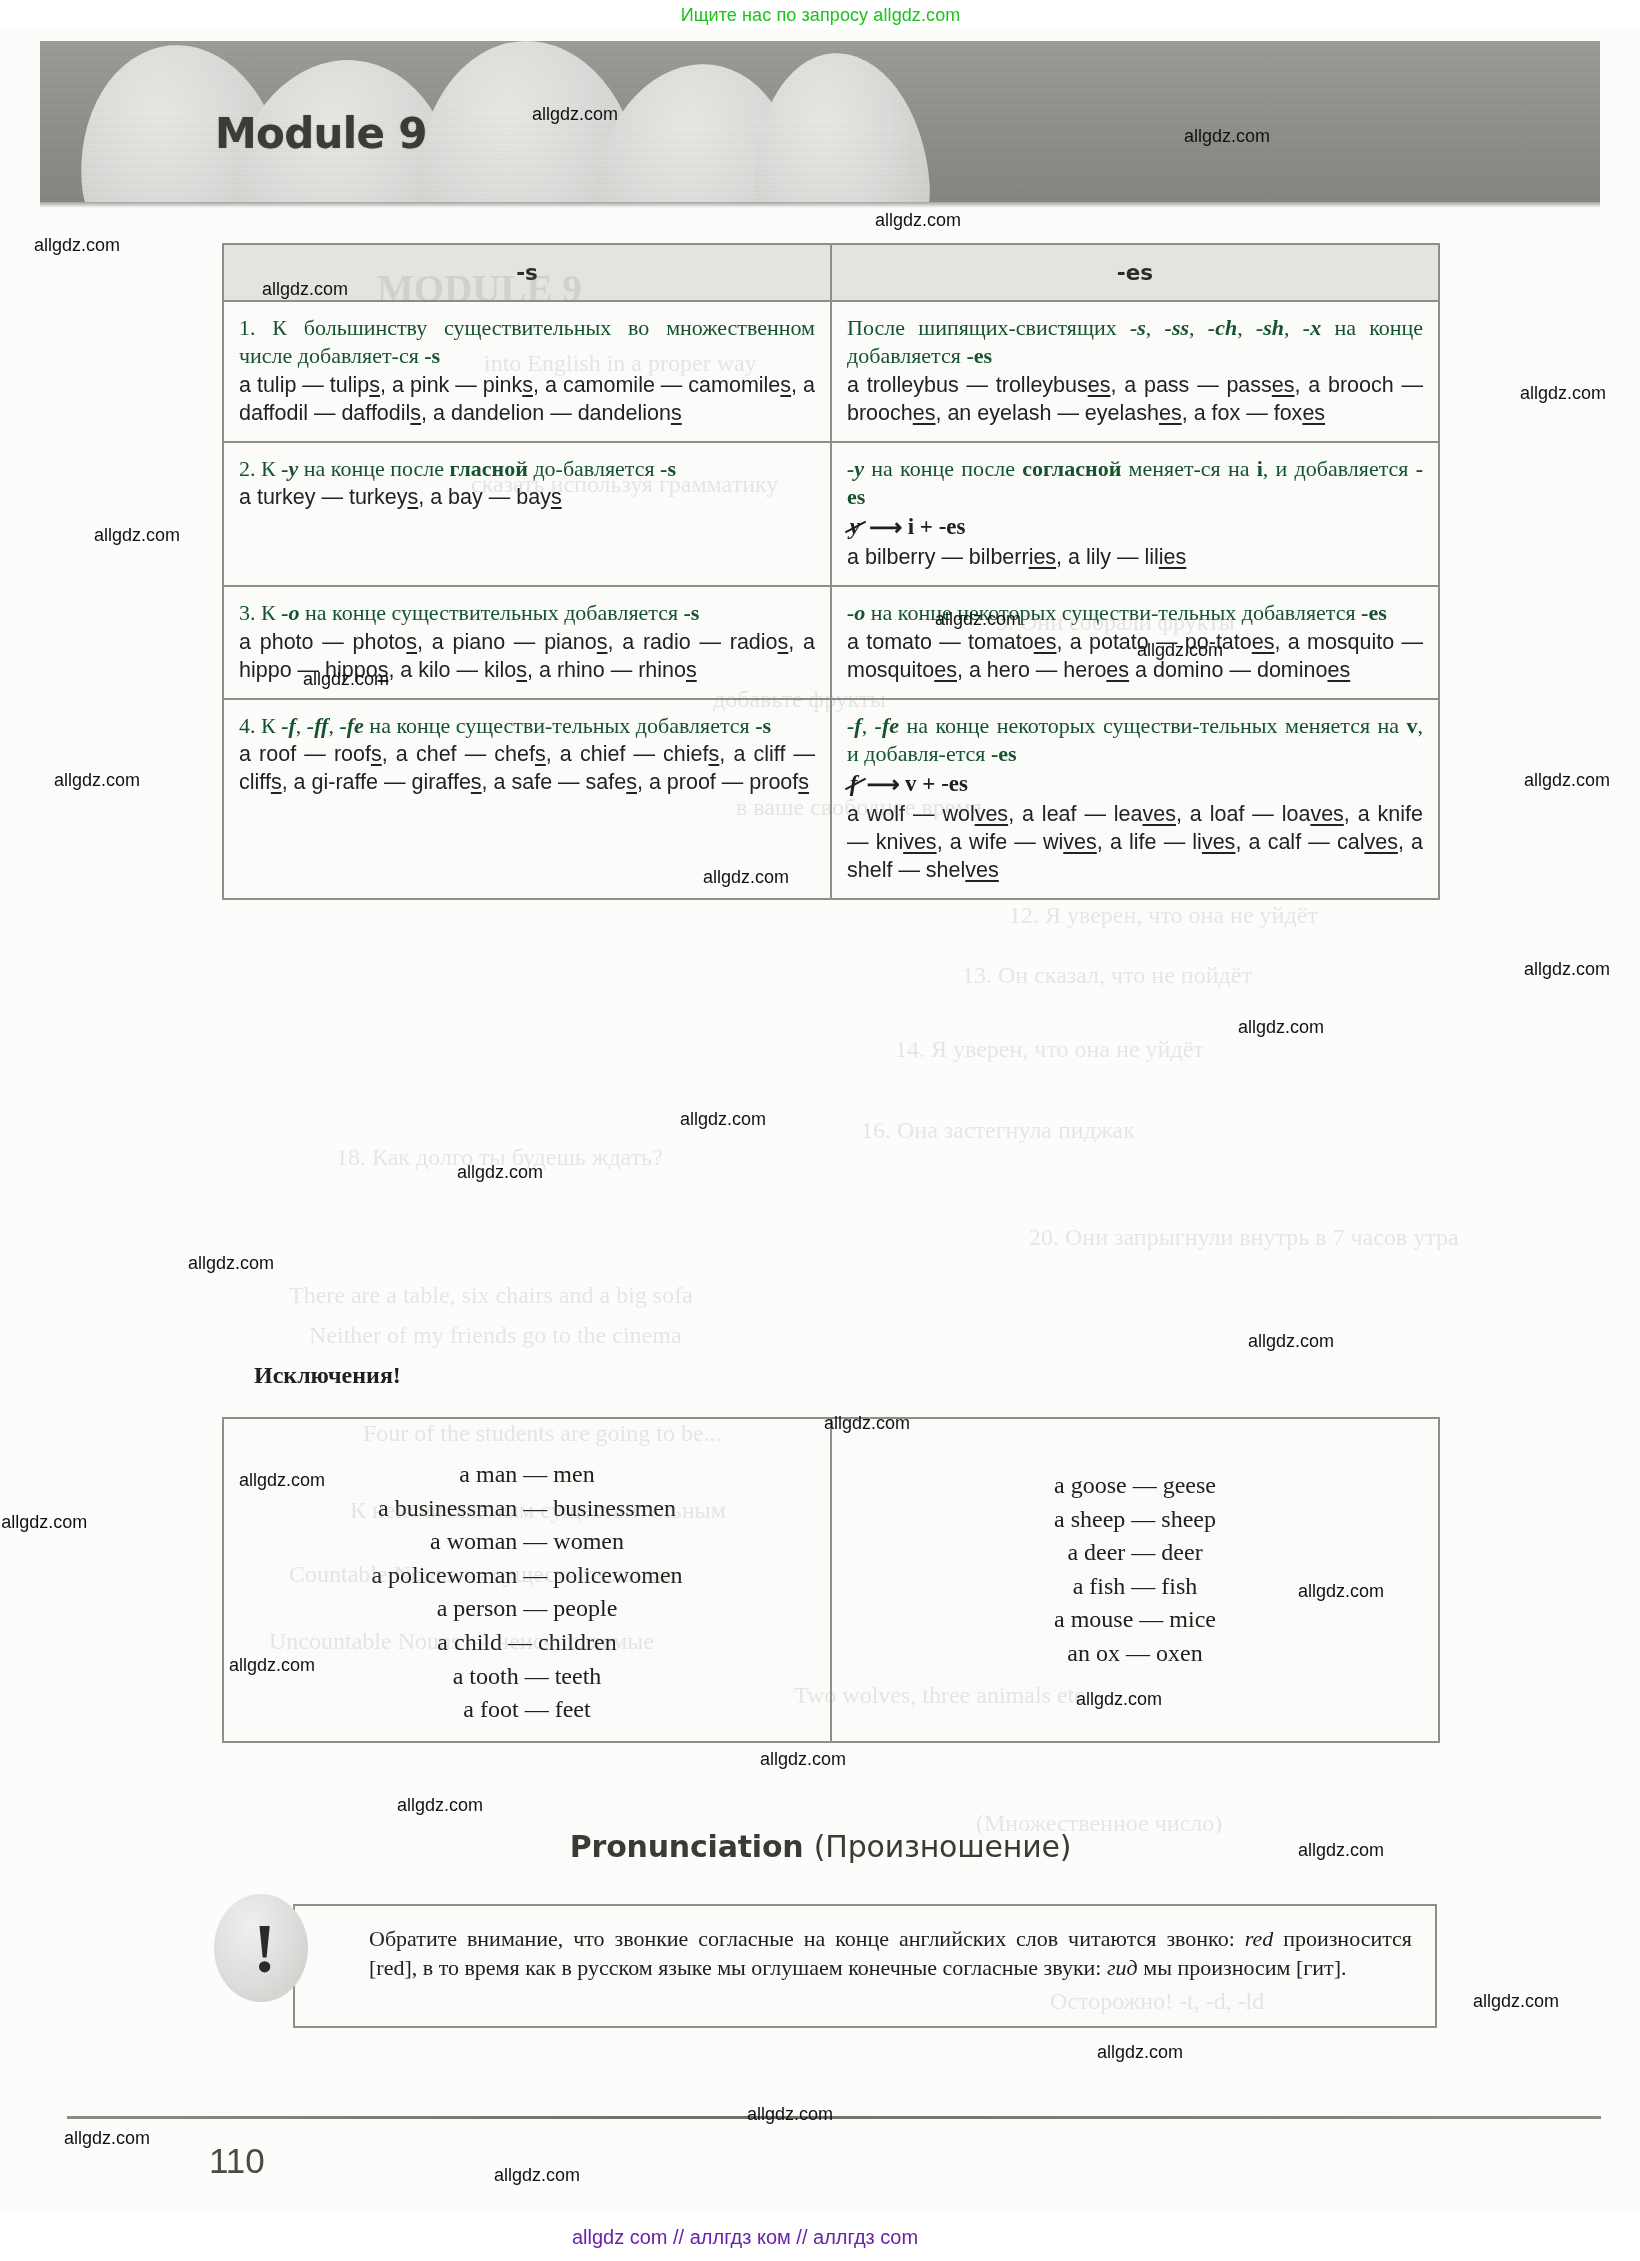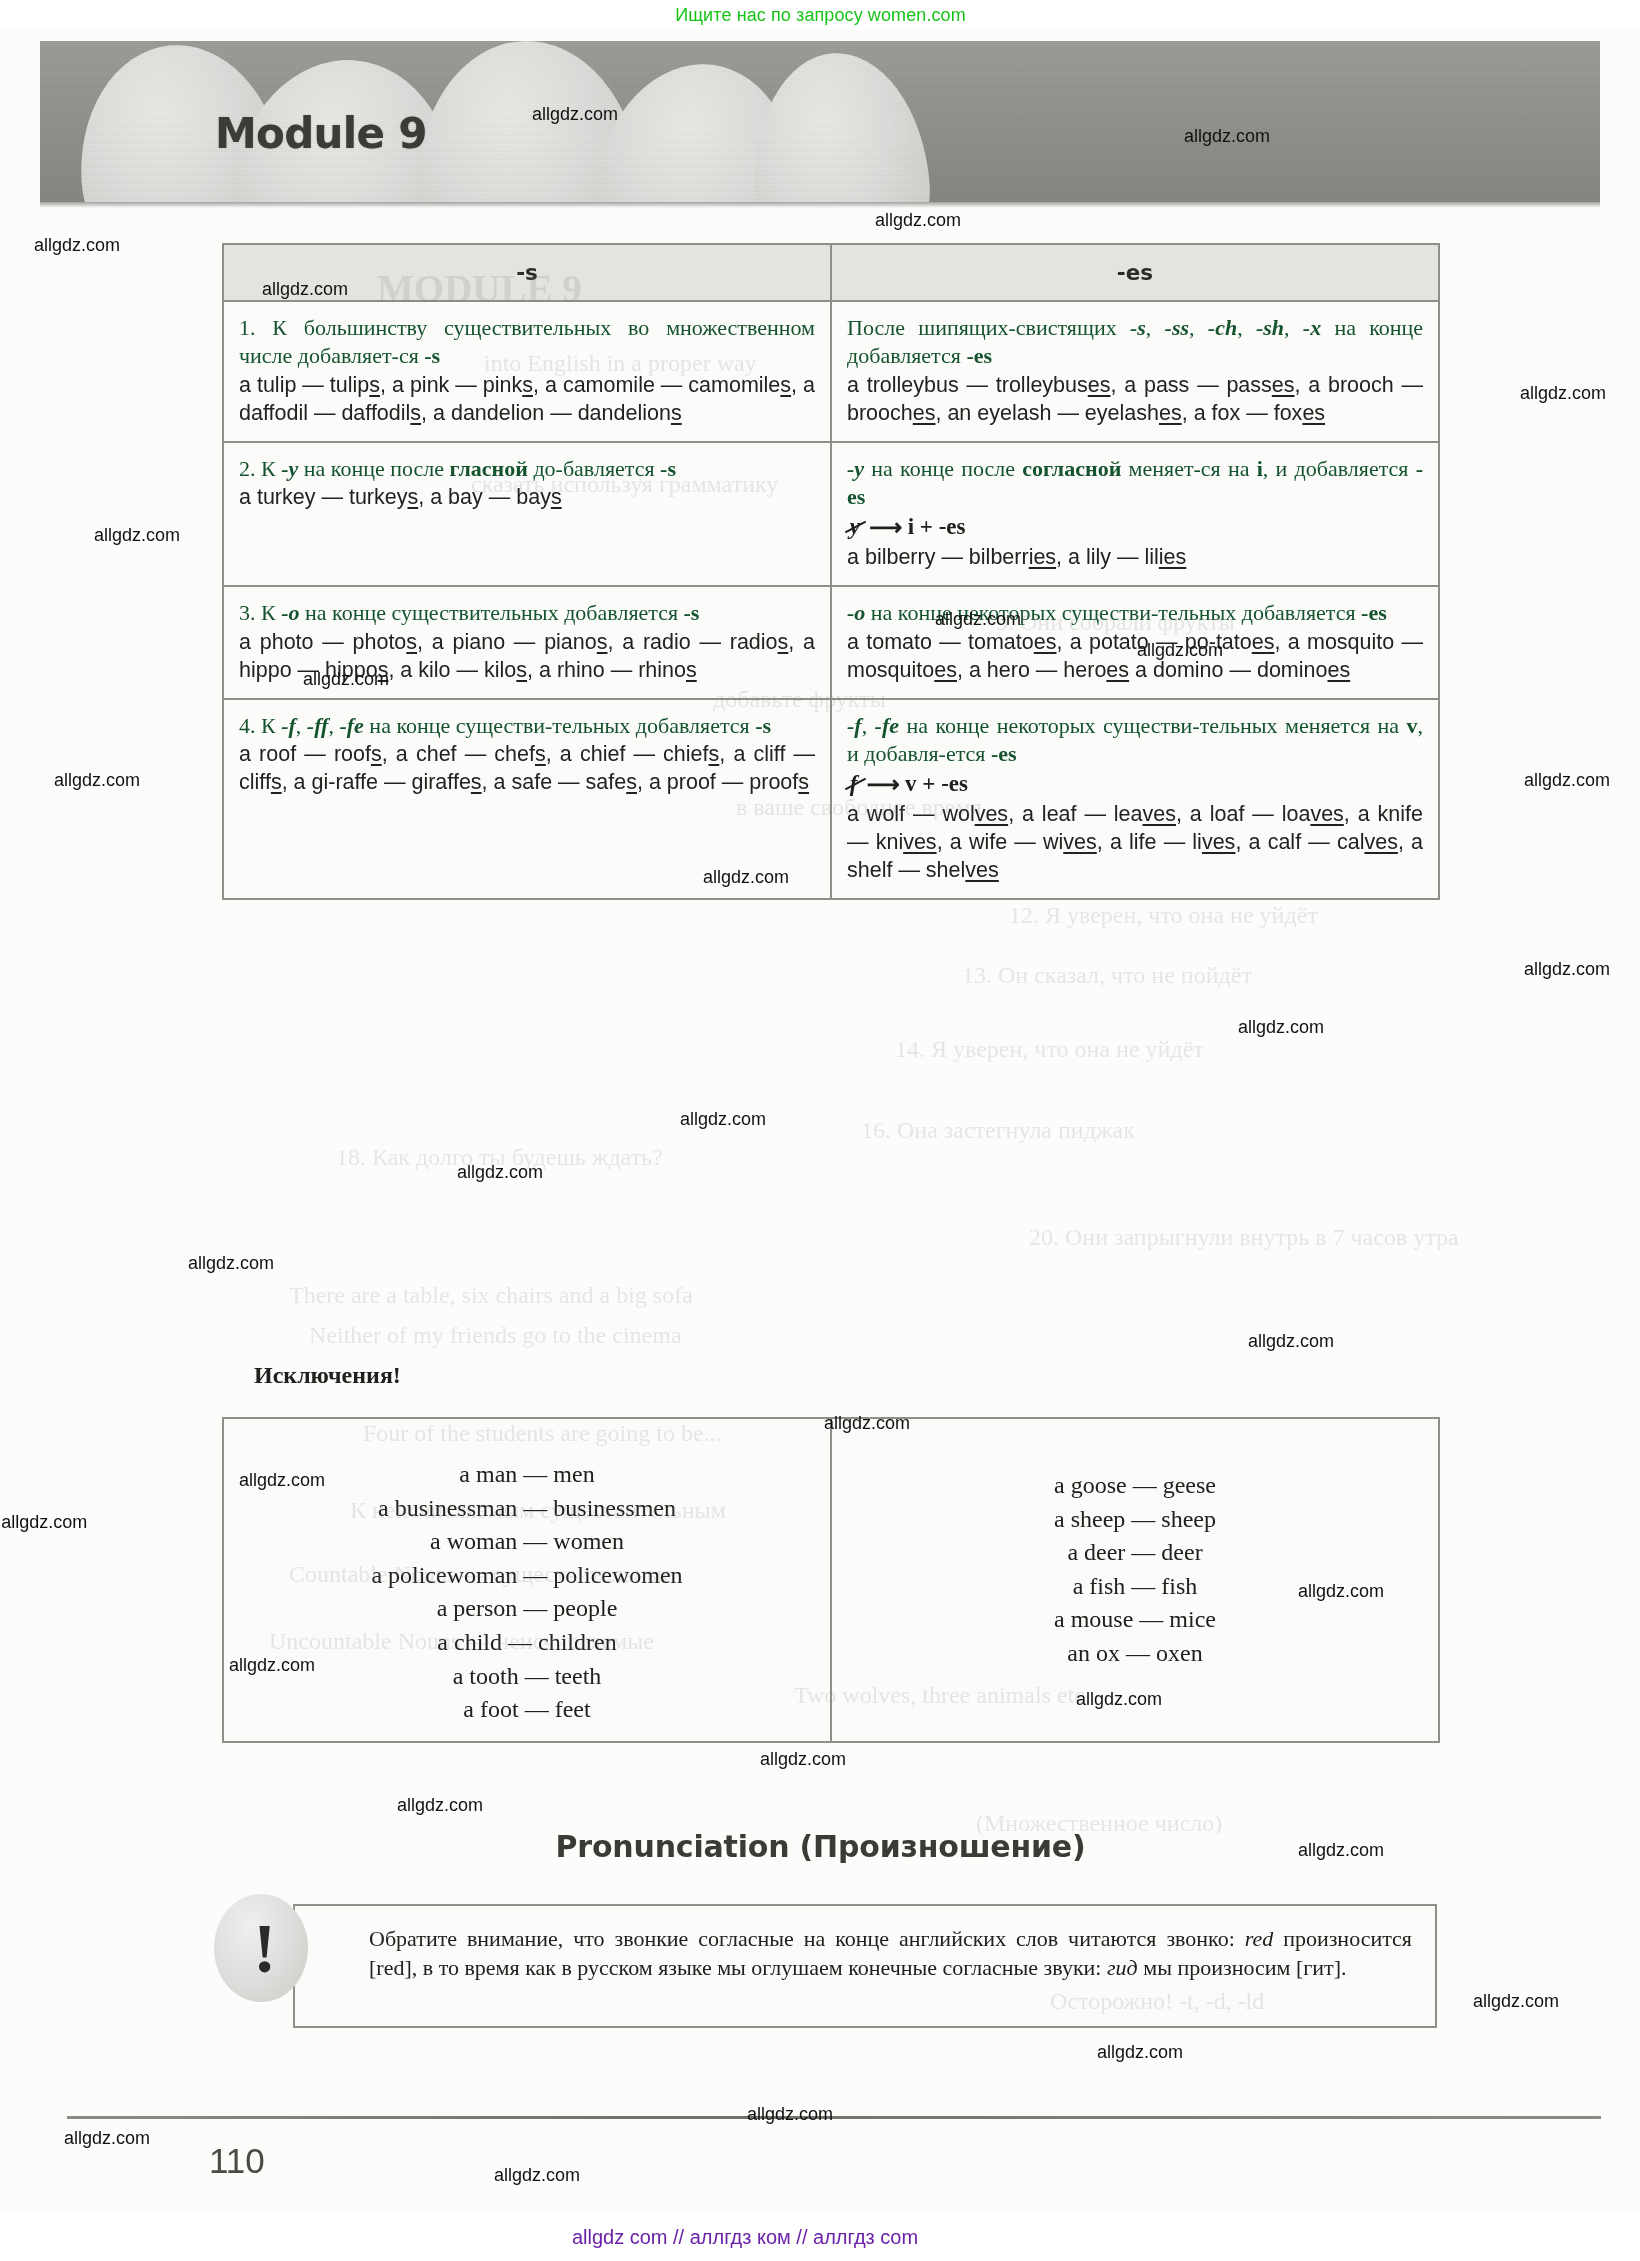--- a/index.html
+++ b/index.html
@@ -244,21 +244,21 @@
     position: absolute;
     left: 0; top: 1799px;
     width: 1641px;
     text-align: center;
     font-family: "DejaVu Sans", sans-serif;
     font-weight: bold;
     font-size: 30px;
     color: #3a3a37;
     letter-spacing: -0.2px;
   }
-  .pron-heading .ru { font-weight: bold; }
+  .pron-heading .ru { font-weight: normal; }
   .note-box {
     position: absolute;
     left: 293px; top: 1874px;
     width: 1144px;
     min-height: 124px;
     border: 2px solid #8e8e8b;
     background: #fbfbf9;
     box-sizing: border-box;
     padding: 17.5px 23px 17.5px 74px;
   }
@@ -338,21 +338,21 @@
     font-family: "Liberation Serif", serif;
     font-size: 24px;
     white-space: nowrap;
     z-index: 1;
     pointer-events: none;
   }
 </style>
 </head>
 <body>
 
-<div class="top-banner">Ищите нас по запросу women.com</div>
+<div class="top-banner">Ищите нас по запросу allgdz.com</div>
 
 <div class="scan">
 
   <div class="header-band">
     <div class="petal p1"></div>
     <div class="petal p2"></div>
     <div class="petal p3"></div>
     <div class="petal p4"></div>
     <div class="petal p5"></div>
     <div class="header-grain"></div>

